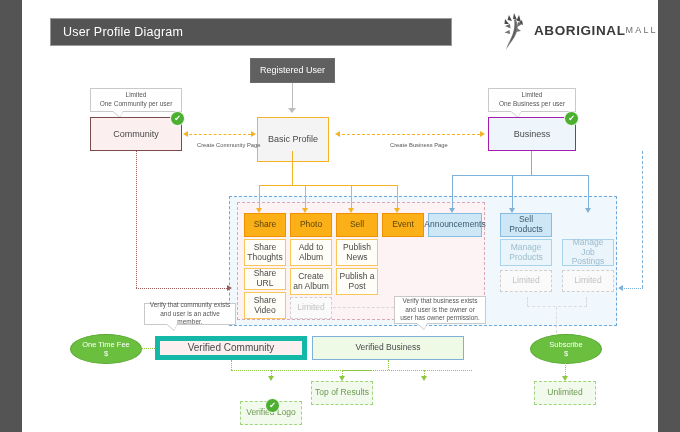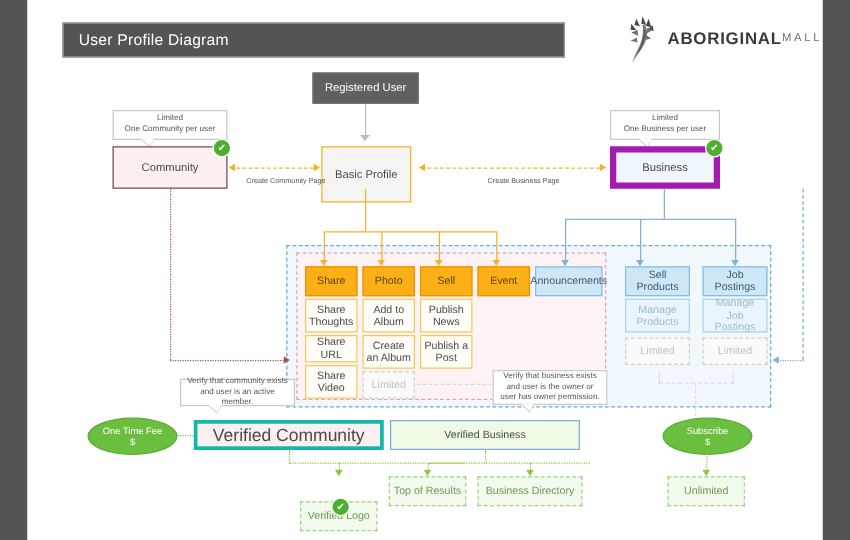--- a/index.html
+++ b/index.html
@@ -35,28 +35,28 @@
 
   
   .node{
     position:absolute;box-sizing:border-box;
     display:flex;align-items:center;justify-content:center;text-align:center;
     font-size:8.5px;line-height:1.15;padding:1px 2px;
   }
   .n-dark{background:#606060;border:1px solid #6d6d6d;color:#fff;font-size:9px;}
   .n-profile{background:#f4f4f4;border:1px solid #f5b324;color:#4a4a4a;font-size:9px;}
   .n-community{background:#fbeff0;border:1px solid #7b4b4b;color:#4a4a4a;font-size:9px;}
-  .n-business{background:#eef6fc;border:5px solid #a21caf;color:#4a4a4a;font-size:9px;}
+  .n-business{background:#eef6fc;border:1px solid #a21caf;color:#4a4a4a;font-size:9px;}
   .n-orange{background:#fcb017;border:1px solid #f09000;color:#5c4405;font-weight:normal;font-size:8.5px;}
   .n-oline{background:#fffdf8;border:1px solid #f8c65a;color:#4a4a4a;}
   .n-blue{background:#cde7f7;border:1px solid #86bde0;color:#3c5a6e;font-size:8.5px;}
   .n-bluefaint{background:#e9f4fb;border:1px solid #a9d3ea;color:#9dbccd;}
   .n-ghost{background:#fafafa;border:1px dashed #cfcfcf;color:#c2c2c2;}
   .n-greenline{background:#f1faec;border:1px dashed #9ed47c;color:#6d9a52;}
-  .n-vcomm{background:#fbeff0;border:3px solid #14b8a6;color:#4a4a4a;font-size:14px;}
+  .n-vcomm{background:#fbeff0;border:5px solid #14b8a6;color:#4a4a4a;font-size:10px;}
   .n-vbiz{background:#eefae6;border:1px solid #7fb0d8;color:#4a4a4a;font-size:8.5px;}
 
   .oval{
     position:absolute;background:#6abf3f;border:1px solid #5aa833;border-radius:50%;
     display:flex;flex-direction:column;align-items:center;justify-content:center;
     color:#fff;font-size:7.5px;line-height:1.2;text-align:center;
   }
 
   
   .region{position:absolute;box-sizing:border-box;}
@@ -213,21 +213,20 @@
   <div class="node n-oline" style="left:314px;top:268px;width:42px;height:27px;">Publish a Post</div>
 
   <div class="node n-orange" style="left:360px;top:213px;width:42px;height:24px;">Event</div>
 
   <div class="node n-blue" style="left:406px;top:213px;width:54px;height:24px;">Announcements</div>
 
   <div class="node n-blue" style="left:478px;top:213px;width:52px;height:24px;">Sell Products</div>
   <div class="node n-bluefaint" style="left:478px;top:239px;width:52px;height:27px;">Manage Products</div>
   <div class="node n-ghost" style="left:478px;top:270px;width:52px;height:22px;">Limited</div>
 
-  <div class="node n-blue" style="left:540px;top:213px;width:52px;height:24px;">Job Postings</div>
   <div class="node n-bluefaint" style="left:540px;top:239px;width:52px;height:27px;">Manage Job Postings</div>
   <div class="node n-ghost" style="left:540px;top:270px;width:52px;height:22px;">Limited</div>
 
   <div class="dot-v" style="position:absolute;left:114px;top:151px;height:137px;"></div>
   <div class="dot-h" style="position:absolute;left:114px;top:288px;width:93px;"></div>
   <div class="arw arw-r-m" style="left:205px;top:285px;"></div>
 
   <div class="bdash-v" style="position:absolute;left:620px;top:151px;height:137px;"></div>
   <div class="bdot-h" style="position:absolute;left:602px;top:288px;width:19px;"></div>
   <div class="arw arw-l-b" style="left:596px;top:285px;"></div>
@@ -266,16 +265,15 @@
   <div class="gdot-v" style="position:absolute;left:402px;top:370px;height:8px;"></div>
   <div class="arw arw-d-g" style="left:398.5px;top:376px;"></div>
 
   <div class="gdot-v" style="position:absolute;left:543px;top:362px;height:16px;"></div>
   <div class="arw arw-d-g" style="left:539.5px;top:376px;"></div>
 
   <div class="node n-greenline" style="left:218px;top:381px;width:62px;height:24px;margin-top:20px;">Verified Logo</div>
   <div class="check" style="left:243px;top:398px;">✔</div>
 
   <div class="node n-greenline" style="left:289px;top:381px;width:62px;height:24px;">Top of Results</div>
-  <div class="node n-greenline" style="left:360px;top:381px;width:84px;height:24px;">Business Directory</div>
   <div class="node n-greenline" style="left:512px;top:381px;width:62px;height:24px;">Unlimited</div>
 
 </div>
 
 </body></html>

